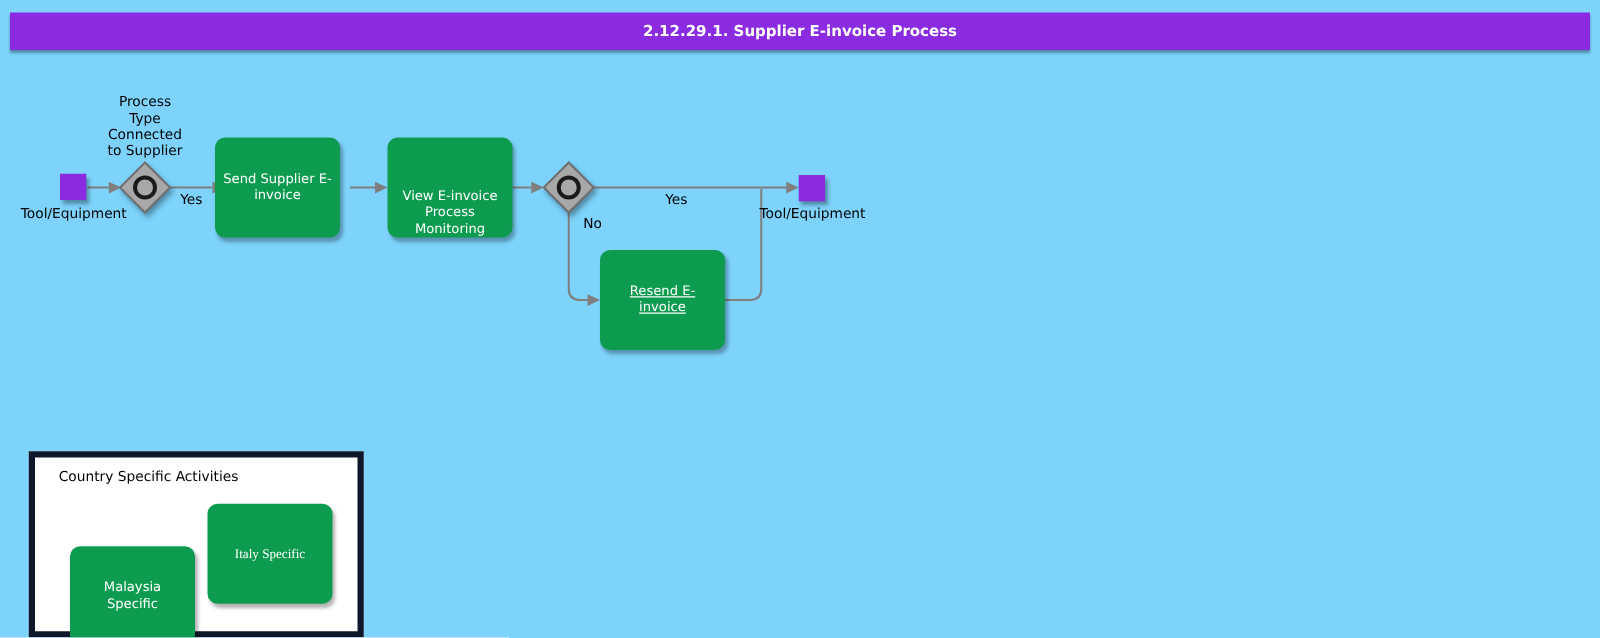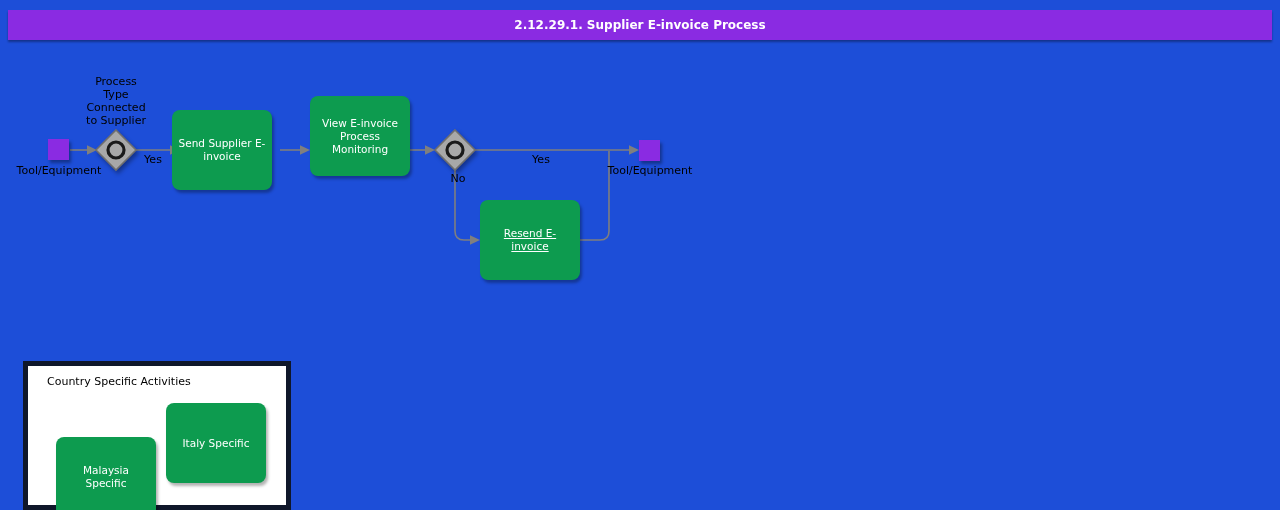--- a/index.html
+++ b/index.html
@@ -5,21 +5,21 @@
   html, body {
     margin: 0;
     padding: 0;
     background: #ffffff;
     font-family: "DejaVu Sans", "Liberation Sans", sans-serif;
   }
   .canvas {
     position: relative;
     width: 1280px;
     height: 510px;
-    background: #1d4ed8;
+    background: #7dd3fc;
     overflow: hidden;
   }
   .title-bar {
     position: absolute;
     left: 8px;
     top: 10px;
     width: 1264px;
     height: 30px;
     background: var(--header-purple, #8A2BE2);
     color: #ffffff;
@@ -145,48 +145,48 @@
 Connected
 to Supplier</div>
 
   <div class="edge-label" style="left:128px; top:153px; width:50px;">Yes</div>
 
   <div class="activity" style="left:172px; top:110px;">
     <span class="pre">Send Supplier E-
 invoice</span>
   </div>
 
-  <div class="activity" style="left:310px; top:96px;">
+  <div class="activity" style="left:310px; top:110px;align-items:flex-end;">
     <span class="pre">View E-invoice
 Process
 Monitoring</span>
   </div>
 
   <div class="gateway" style="left:433px; top:128px;">
     <svg width="44" height="44" viewBox="0 0 44 44">
       <polygon class="diamond" points="22,2 42,22 22,42 2,22"></polygon>
       <circle class="ring" cx="22" cy="22" r="8"></circle>
     </svg>
   </div>
 
   <div class="edge-label" style="left:516px; top:153px; width:50px;">Yes</div>
-  <div class="edge-label" style="left:442px; top:172px; width:32px;">No</div>
+  <div class="edge-label" style="left:458px; top:172px; width:32px;">No</div>
 
   <div class="activity" style="left:480px; top:200px;text-decoration:underline;">
     <span class="pre">Resend E-
 invoice</span>
   </div>
 
   <div class="tool-square" style="left:639px; top:140px;"></div>
   <div class="node-label" style="left:590px; top:164px; width:120px;">Tool/Equipment</div>
 
   <div class="legend">
     <div class="legend-title">Country Specific Activities</div>
     <div class="activity" style="left:28px; top:37px;margin-top:34px;">
       <span class="pre">Malaysia
 Specific</span>
     </div>
-    <div class="activity" style="left:138px; top:37px;">
+    <div class="activity" style="left:138px; top:37px;font-family:Liberation Serif, serif;">
       <span class="pre">Italy Specific</span>
     </div>
   </div>
 
 </div>
 
 </body></html>

